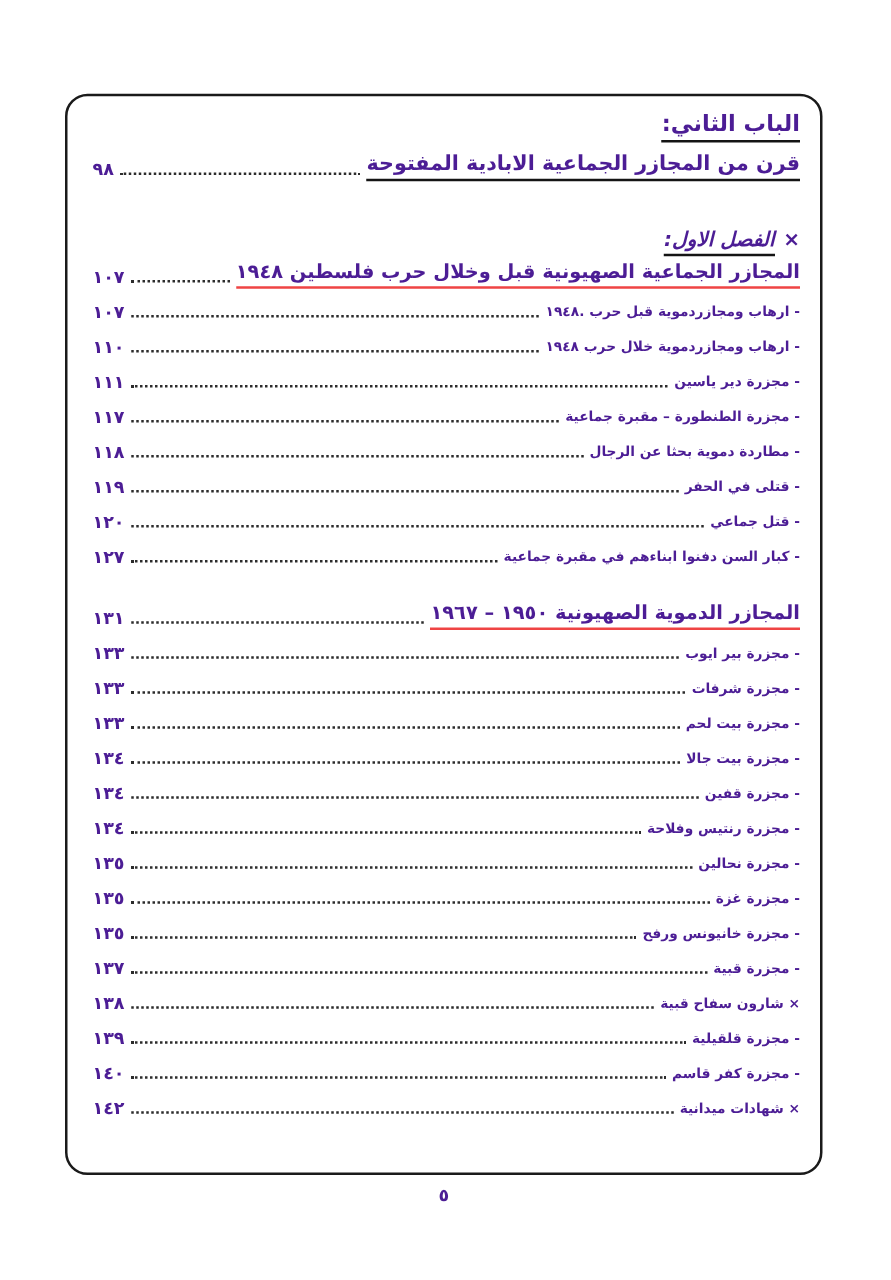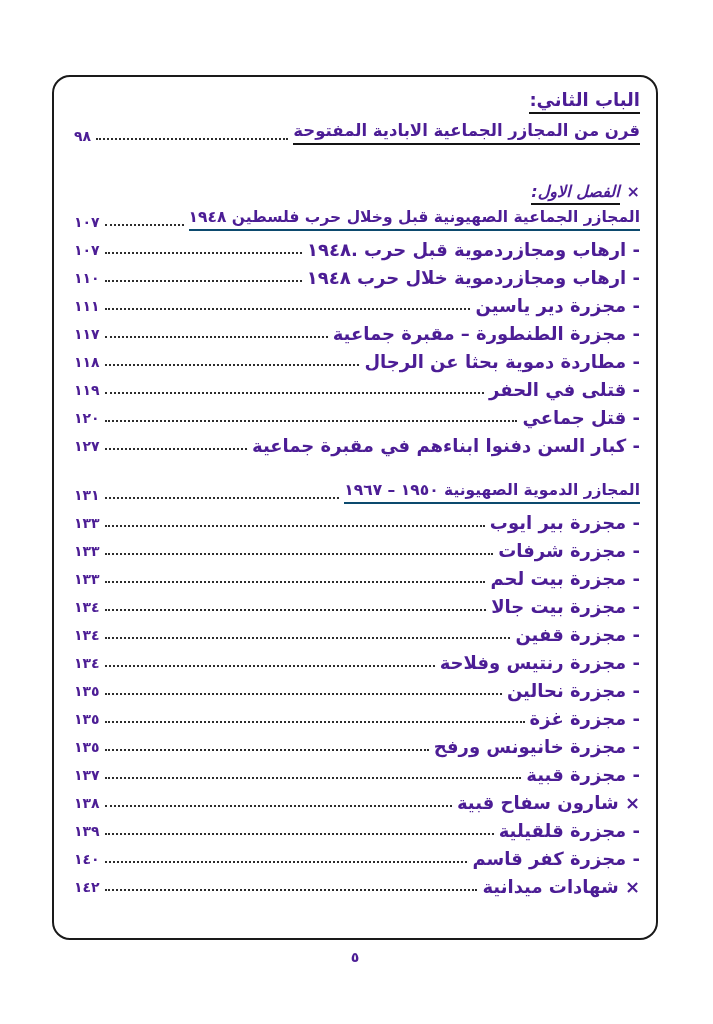--- a/index.html
+++ b/index.html
@@ -59,26 +59,26 @@
   }
 
   
   .ch-label { font-size: 16px; line-height: 21px; margin-bottom: 5px; }
   .ch-label .mk { margin-left: 7px; }
   .ch-label .u { border-bottom: 2px solid #141414; padding-bottom: 2px; font-style: italic; }
 
   .ch-title-row { margin-bottom: 10px; }
   .ch-title-row .t {
     font-size: 15.5px; line-height: 20px;
-    border-bottom: 2px solid #0c4a6e; padding-bottom: 2px;
+    border-bottom: 2px solid #ef4444; padding-bottom: 2px;
   }
 
   
   .entry { margin-bottom: 10.5px; }
-  .entry .t { font-size: 18px; line-height: 17.5px; }
+  .entry .t { font-size: 11px; line-height: 17.5px; }
 
   .gap2 { height: 15px; }
 
   .footer-num {
     position: absolute;
     left: 52px;
     top: 949px;
     width: 606px;
     text-align: center;
     font-size: 14px;

